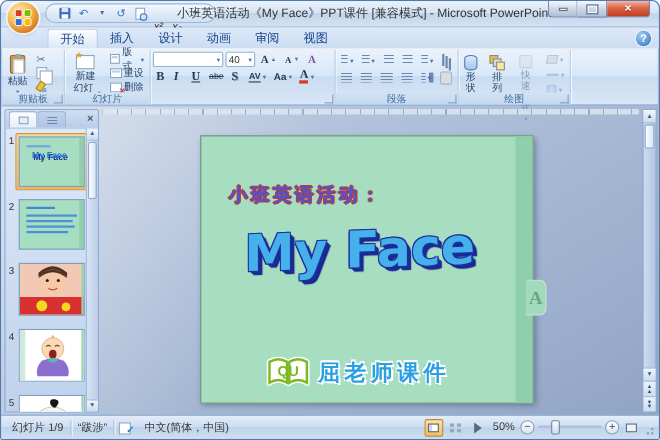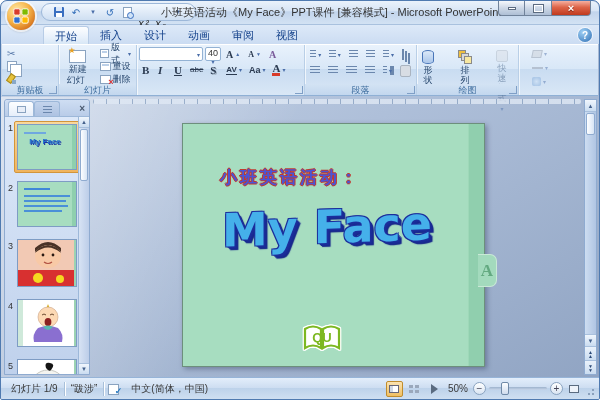--- a/index.html
+++ b/index.html
@@ -19,21 +19,21 @@
     padding:0 9px;border:1px solid #9db8d9;border-radius:10px;
     background:linear-gradient(#f2f8fe,#cfdff2);}
   .qbtn{min-width:16px;height:15px;display:flex;align-items:center;justify-content:center;
     font-size:10px;color:#2f6cb8;border-radius:2px;cursor:pointer;}
   .qcaret{font-size:7px;color:#4a6da8;}
   .floppy{width:10px;height:10px;background:#3a6fc0;border-radius:1px;position:relative;}
   .floppy:before{content:"";position:absolute;left:2px;top:0;width:6px;height:4px;background:#dce8f8;}
   .floppy:after{content:"";position:absolute;left:2px;bottom:0;width:6px;height:4px;background:#fff;}
   .ppv{width:9px;height:11px;background:#fff;border:1px solid #8aa3c0;position:relative;}
   .ppv:after{content:"";position:absolute;right:-3px;bottom:-2px;width:5px;height:5px;border:1px solid #3a6fc0;border-radius:50%;background:#cfe3f8;}
-  .supsub{font-family:Liberation Mono, monospace;font-style:italic;font-size:10px;color:#222;margin-top:24px;}
+  .supsub{font-family:Liberation Sans, sans-serif;font-style:italic;font-size:10px;color:#222;margin-top:24px;}
   .title-text{position:absolute;left:160px;top:0;height:22px;line-height:22px;font-size:11px;color:#333;white-space:nowrap;}
   .winctrl{position:absolute;right:8px;top:0;display:flex;}
   .wbtn{height:15px;border:1px solid #70829a;border-top:none;display:flex;align-items:center;justify-content:center;cursor:pointer;}
   .wbtn.min{width:27px;border-radius:0 0 0 4px;background:linear-gradient(#f5f8fc,#cdd8e7 50%,#aebfd5);}
   .wbtn.max{width:26px;border-left:none;border-right:none;background:linear-gradient(#f5f8fc,#cdd8e7 50%,#aebfd5);}
   .wbtn.close{width:40px;border-radius:0 0 4px 0;background:linear-gradient(#f6b0a0,#dd6448 45%,#c03a1e);color:#fff;font-size:11px;font-weight:bold;text-shadow:0 1px 1px #7c2210;}
   .ming{width:8px;height:3px;background:#fff;border:1px solid #5c6b80;}
   .maxg{width:9px;height:7px;border:1px solid #fff;outline:1px solid #5c6b80;background:transparent;}
   
   .tabrow{position:absolute;left:0;top:24px;right:0;height:19px;
@@ -120,21 +120,21 @@
   .parrow{height:11px;display:flex;align-items:center;justify-content:center;font-size:6px;color:#44618c;cursor:pointer;background:linear-gradient(#f0f6fd,#cadcf0);border-bottom:1px solid #a8c0dd;}
   .parrow.bottom{position:absolute;bottom:0;left:0;right:0;border-top:1px solid #a8c0dd;border-bottom:none;}
   .pthumb{margin:1px;height:52px;border:1px solid #8fabd0;border-radius:2px;background:linear-gradient(90deg,#fdfeff,#d8e5f5);cursor:grab;}
   
   .slide{position:absolute;left:181px;top:26px;width:303px;height:244px;background:#a7ddc0;
     border:1px solid #6d8f7c;box-shadow:2px 2px 5px rgba(20,30,60,.35);}
   .sstrip{position:absolute;right:0;top:0;width:16px;height:100%;background:#90cfae;border-left:1px solid #9ed8b8;}
   .atab{position:absolute;right:-13px;top:130px;width:19px;height:33px;background:#a3dabd;border:1px solid #c9e9d6;border-left:none;
     border-radius:0 7px 7px 0;display:flex;align-items:center;justify-content:center;
     font-family:"Liberation Serif",serif;font-weight:bold;font-size:17px;color:#63a981;cursor:pointer;}
-  .sub{position:absolute;left:37px;top:42px;font-size:17px;font-weight:bold;letter-spacing:3px;color:#4a55d6;
+  .sub{position:absolute;left:25px;top:42px;font-size:17px;font-weight:bold;letter-spacing:3px;color:#4a55d6;
     text-shadow:1px 0 0 #c03a30,-1px 0 0 #c03a30,0 1px 0 #c03a30,0 -1px 0 #c03a30;}
   .wordart{position:absolute;left:18px;top:76px;width:252px;text-align:center;
     font-family:"DejaVu Sans",sans-serif;font-size:46px;font-weight:bold;letter-spacing:0px;color:#45b0ea;
     transform:rotate(-2deg) skewX(-2deg);
     text-shadow:-1px -1px 0 #1c2f9d,1px -1px 0 #1c2f9d,-1px 1px 0 #1c2f9d,1px 1px 0 #1c2f9d,2px 2px 0 #1b2c98,3px 3px 0 #192a92,4px 4px 1px #162488;}
   .wm{position:absolute;left:0;right:16px;bottom:13px;display:flex;align-items:center;justify-content:center;gap:7px;}
   .wm svg{filter:drop-shadow(1px 0 0 #fff) drop-shadow(-1px 0 0 #fff) drop-shadow(0 1px 0 #fff) drop-shadow(0 -1px 0 #fff);}
   .wm-text{display:flex;flex-direction:column;align-items:center;}
   .brand{font-size:20px;font-weight:bold;letter-spacing:4px;color:#2aa0e4;
     text-shadow:-1px -1px 0 #fff,1px -1px 0 #fff,-1px 1px 0 #fff,1px 1px 0 #fff,2px 2px 0 #fff;}
@@ -232,20 +232,25 @@
     <div class="tab">动画</div>
     <div class="tab">审阅</div>
     <div class="tab">视图</div>
   </div>
   <div class="helpbtn">?</div>
 
   <div class="ribbon">
 
     <div class="rgroup" style="width:57px;">
       <div style="display:flex;gap:2px;">
+        <div class="bigbtn">
+          <span class="clipboard-icon"></span>
+          <span>粘贴</span>
+          <span class="caret">▾</span>
+        </div>
         <div style="display:flex;flex-direction:column;gap:0;">
           <div class="sbtn">
               <span style="color:#5577a8;font-size:10px;">✂</span>
             </div>
           <div class="sbtn">
               <span class="copy-ic"></span>
             </div>
           <div class="sbtn">
               <span class="brush-ic"></span>
             </div>
@@ -283,21 +288,21 @@
       </div>
       <div class="rg-label">幻灯片</div>
     </div>
 
     <div class="rgroup" style="width:168px;">
       <div style="display:flex;gap:2px;align-items:center;margin-bottom:2px;">
         <div class="combo" style="width:64px;">
             <span></span>
             <span class="caret">▾</span>
           </div>
-        <div class="combo" style="width:16px;flex-direction:column;">
+        <div class="combo" style="width:27px;">
             <span>40</span>
             <span class="caret">▾</span>
           </div>
         <div class="sbtn">
             <span class="fmt" style="font-size:10px;">A</span>
             <span style="font-size:5px;color:#4a6da8;">▲</span>
           </div>
         <div class="sbtn">
             <span class="fmt" style="font-size:8px;">A</span>
             <span style="font-size:5px;color:#4a6da8;">▼</span>
@@ -381,21 +386,21 @@
           </div>
         <div class="sbtn">
             <span class="qs-ic"></span>
           </div>
       </div>
       <div class="rg-label">段落</div>
       <div class="launcher"></div>
     </div>
 
     <div class="rgroup" style="width:102px;">
-      <div style="display:flex;gap:18px;">
+      <div style="display:flex;gap:5px;">
         <div class="bigbtn">
           <span class="cyl"></span>
           <span>形状</span>
           <span class="caret">▾</span>
         </div>
         <div class="bigbtn">
           <span class="arr-sq">
               <i></i>
               <i></i>
               <i></i>
@@ -536,20 +541,21 @@
         </div>
       <div class="sub">小班英语活动：</div>
       <div class="wordart">My Face</div>
       <div class="wm">
         <svg width="40" height="30" viewBox="0 0 40 30">
           <path d="M3,6 Q11,1 19,6 L19,25 Q11,20 3,25 Z" fill="#fff" stroke="#7cb821" stroke-width="2.2"></path>
           <path d="M37,6 Q29,1 21,6 L21,25 Q29,20 37,25 Z" fill="#fff" stroke="#7cb821" stroke-width="2.2"></path>
           <text x="20" y="19" font-size="13" font-weight="bold" fill="#7cb821" text-anchor="middle" font-family="Liberation Sans, sans-serif">QU</text>
         </svg>
         <div class="wm-text">
+          <span class="brand">屈老师课件</span>
         </div>
       </div>
     </div>
 
     <div class="vscroll">
       <div class="varrow">
           <span>▲</span>
         </div>
       <div class="vthumb"></div>
       <div class="vbottom">

